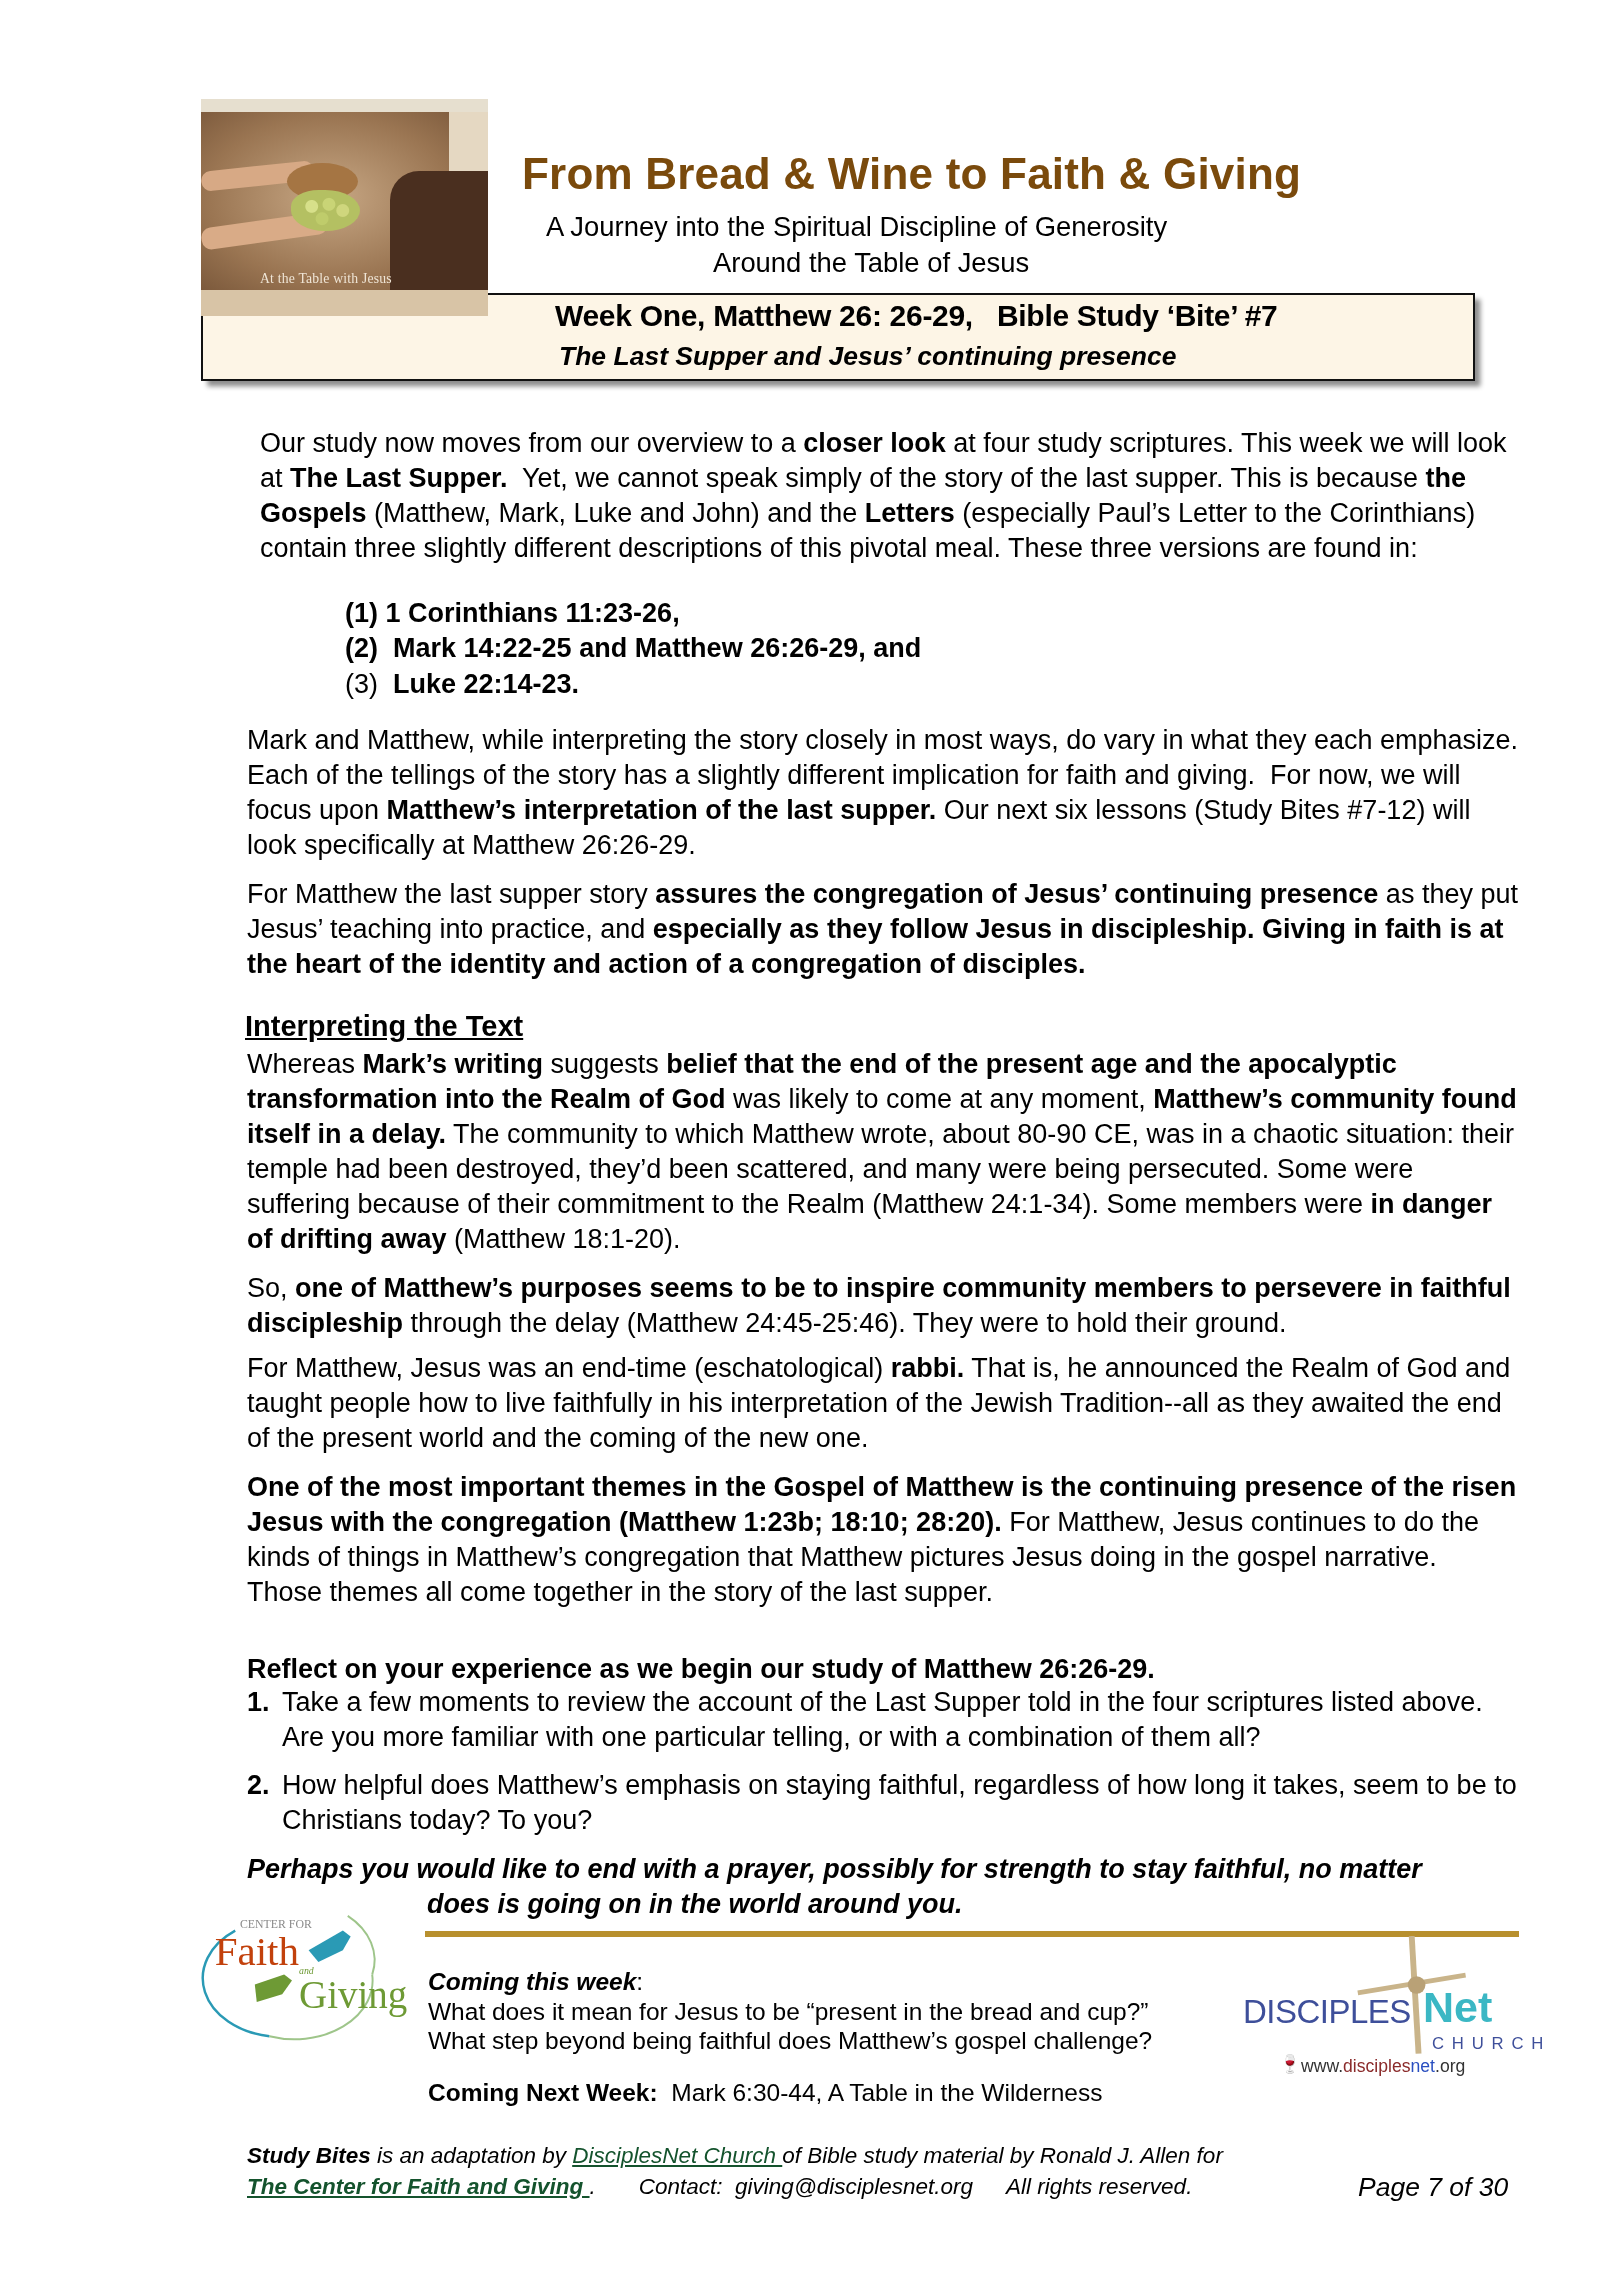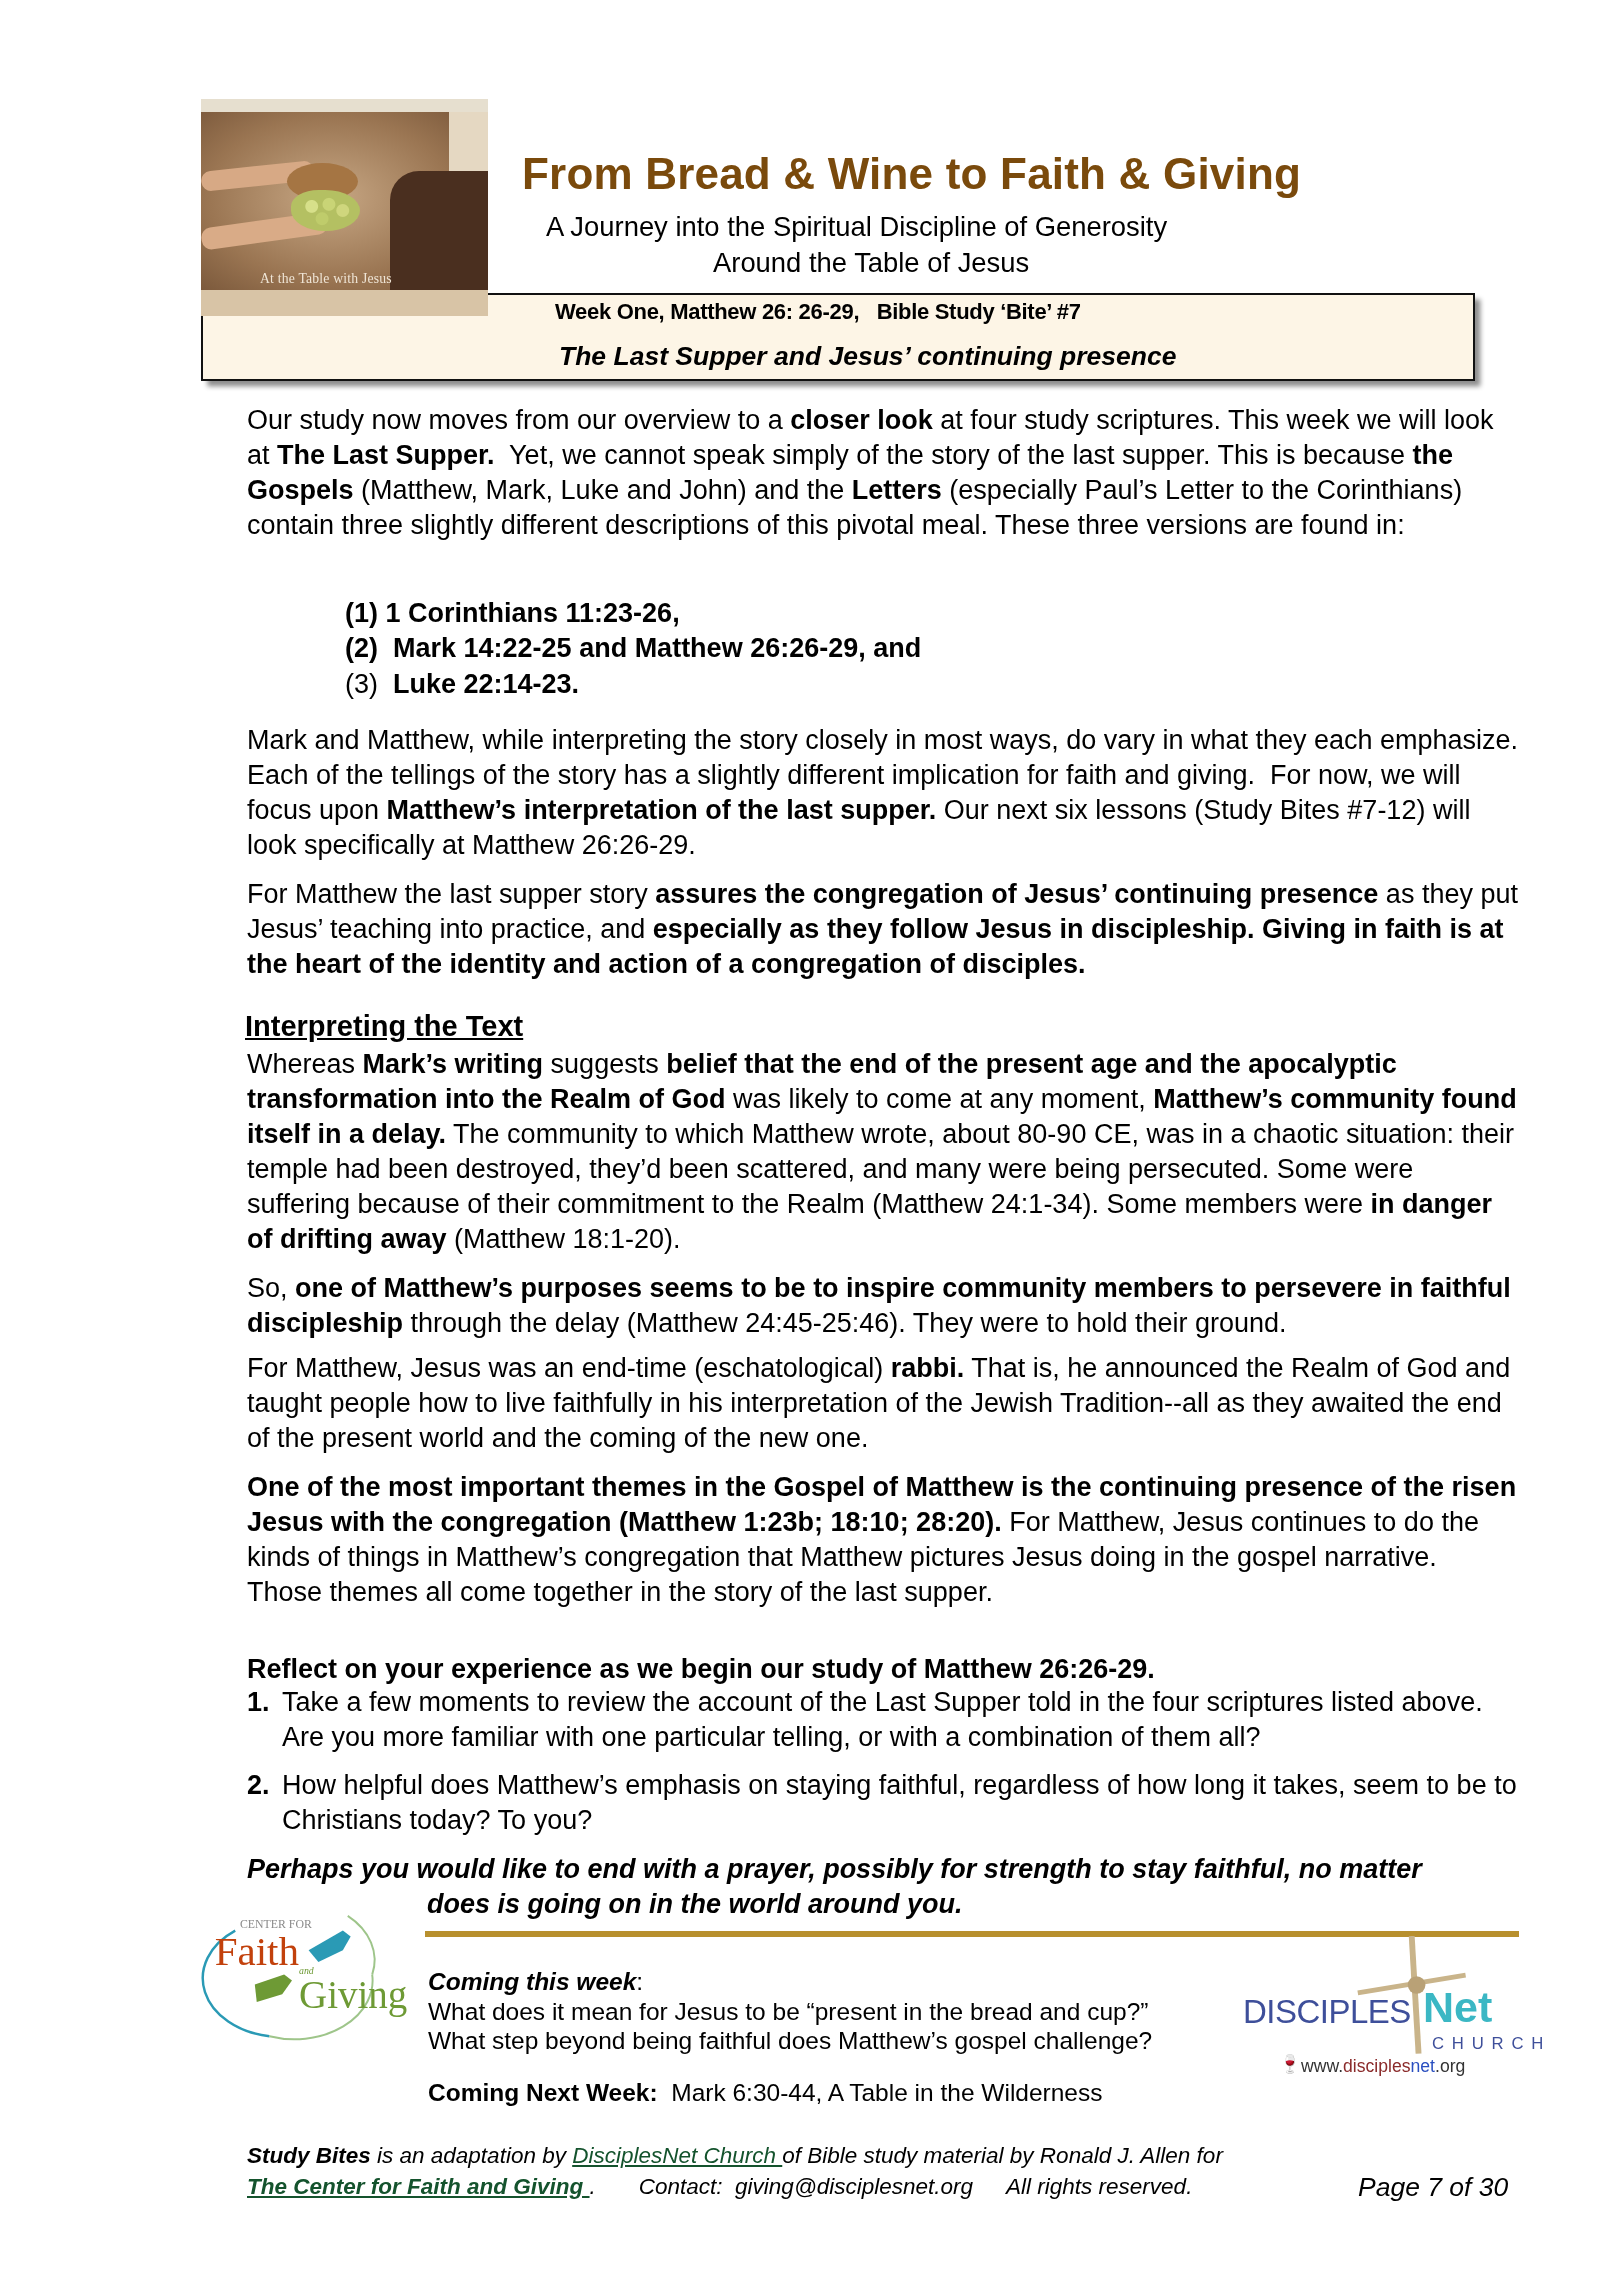--- a/index.html
+++ b/index.html
@@ -27,21 +27,21 @@
   .photo .caption { position:absolute; left:59px; top:159px; font-family:"Liberation Serif", serif; font-size:13.7px; color:#efe5d6; letter-spacing:0.2px; }
 
   .title { left: 522px; top: 149px; font-size: 44px; font-weight: bold; color: #7a4a0c; letter-spacing: 0.2px; }
   .subtitle1 { left: 546px; top: 211px; font-size: 27.4px; }
   .subtitle2 { left: 713px; top: 247px; font-size: 27.4px; }
 
   
   .weekbox { left: 201px; top: 293px; width: 1270px; height: 84px; background: #fdf5e6;
      border: 2.9px solid #111; box-shadow: 5.9px 5.9px 4.9px rgba(0,0,0,0.45); }
   .weekbox-cover { left: 201px; top: 290px; width: 287px; height: 25.5px; background: #d8c4a6; }
-  .week-line1 { left: 555px; top: 299px; font-size: 22px; font-weight: bold; letter-spacing: -0.3px; }
+  .week-line1 { left: 555px; top: 299px; font-size: 30px; font-weight: bold; letter-spacing: -0.3px; }
   .week-line2 { left: 559px; top: 341px; font-size: 26.5px; font-weight: bold; font-style: italic; }
 
   
   .para { left: 247px; width: 1274px; font-size: 27px; line-height: 35px; }
   .para b { font-weight: bold; }
   .list-item { left: 345px; font-size: 27px; line-height: 35px; font-weight: bold; }
   .list-item .num-normal { font-weight: normal; }
   .section-heading { left: 245px; top: 1010px; font-size: 29px; font-weight: bold; text-decoration: underline; }
 
   .q-num { left: 247px; font-size: 27px; font-weight: bold; }
@@ -83,21 +83,21 @@
 
 <div class="abs title">From Bread &amp; Wine to Faith &amp; Giving</div>
 <div class="abs subtitle1">A Journey into the Spiritual Discipline of Generosity</div>
 <div class="abs subtitle2">Around the Table of Jesus</div>
 
 <div class="abs weekbox"></div>
 <div class="abs weekbox-cover"></div>
 <div class="abs week-line1" style="white-space:pre;">Week One, Matthew 26: 26-29,   Bible Study ‘Bite’ #7</div>
 <div class="abs week-line2">The Last Supper and Jesus’ continuing presence</div>
 
-<div class="abs para" style="top:403px;">
+<div class="abs para" style="top:426px;margin-left:13px;">
   <span>Our study now moves from our overview to a </span><b>closer look</b><span> at four study scriptures. This week we will look at </span><b>The Last Supper.</b><span style="white-space:pre-wrap;">  Yet, we cannot speak simply of the story of the last supper. This is because </span><b>the Gospels</b><span> (Matthew, Mark, Luke and John) and the </span><b>Letters</b><span> (especially Paul’s Letter to the Corinthians) contain three slightly different descriptions of this pivotal meal. These three versions are found in:</span>
 </div>
 
 <div class="abs list-item" style="top:596px;">
   <span>(1)</span> <span>1 Corinthians 11:23-26,</span>
 </div>
 <div class="abs list-item" style="top:631px; white-space:pre;"><span>(2)</span> <span> Mark 14:22-25 and Matthew 26:26-29, and</span></div>
 <div class="abs list-item" style="top:667px; white-space:pre;"><span class="num-normal">(3)</span> <span> Luke 22:14-23.</span></div>
 
 <div class="abs para" style="top:723px; white-space:pre-wrap;"><span>Mark and Matthew, while interpreting the story closely in most ways, do vary in what they each emphasize.  Each of the tellings of the story has a slightly different implication for faith and giving.  For now, we will focus upon </span><b>Matthew’s interpretation of the last supper.</b><span> Our next six lessons (Study Bites #7-12) will look specifically at Matthew 26:26-29.</span></div>

